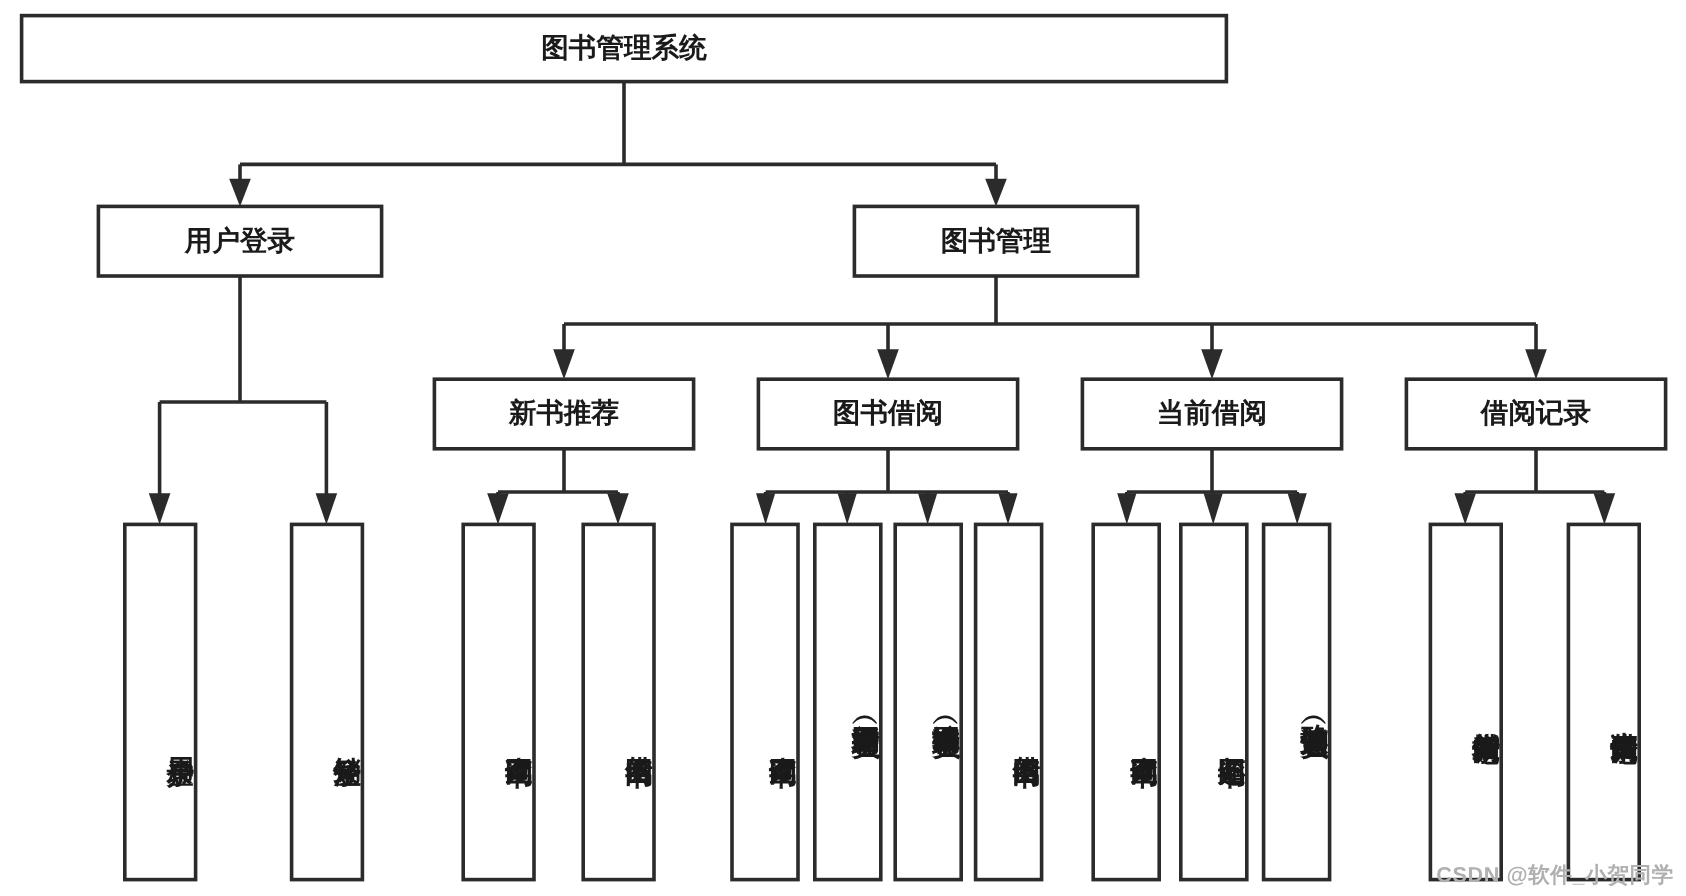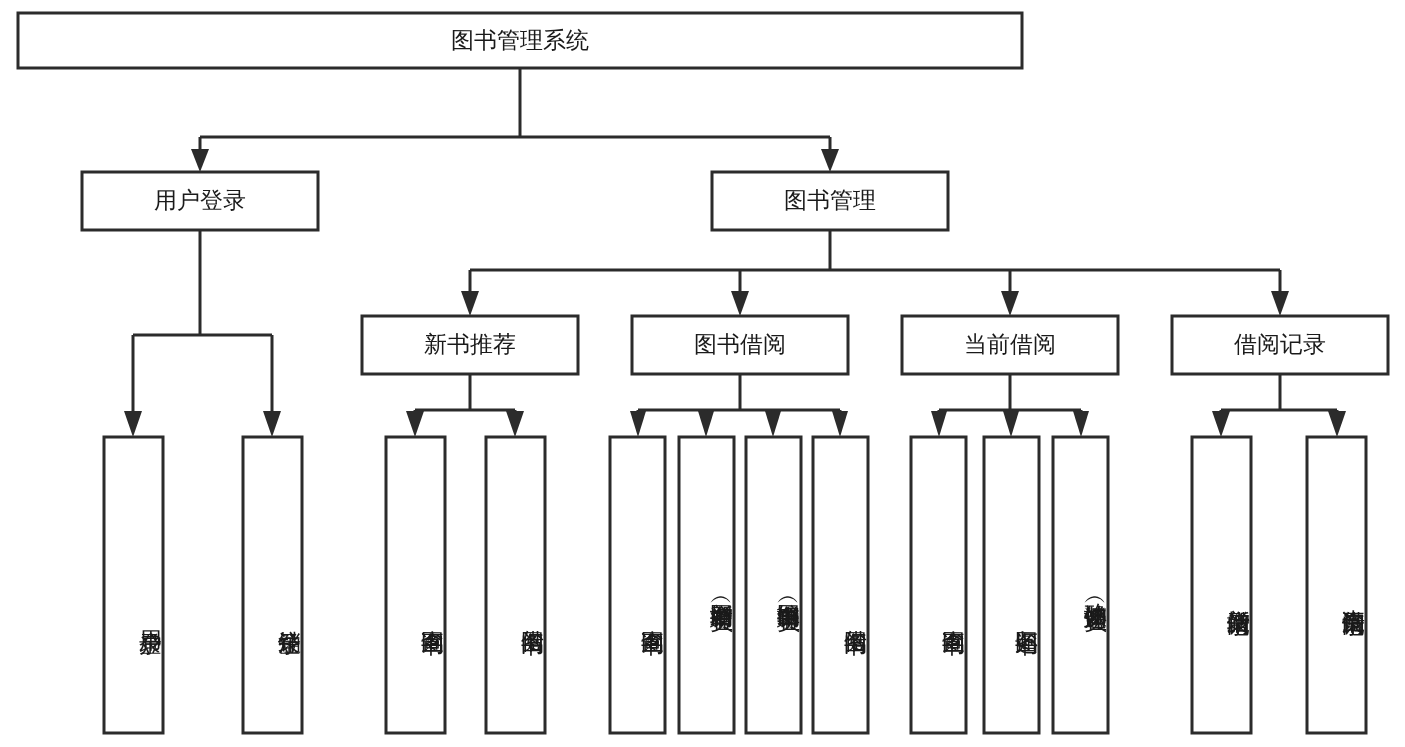--- a/index.html
+++ b/index.html
@@ -9,20 +9,21 @@
   }
   body {
     font-family: "Liberation Sans", "DejaVu Sans", sans-serif;
   }
   #diagram-root {
     position: relative;
     width: 1405px;
     height: 747px;
     background: #ffffff;
     overflow: hidden;
+    font-weight: bold;
   }
   svg.flowchart {
     position: absolute;
     top: 0;
     left: 0;
     width: 1405px;
     height: 747px;
   }
   .node-box {
     fill: #ffffff;
@@ -186,13 +187,14 @@
   <div class="node-label-v" style="left:610px; top:495px; width:55px; height:238px;">查询图书</div>
   <div class="node-label-v" style="left:679px; top:445px; width:55px; height:288px;">新增图书（管理员）</div>
   <div class="node-label-v" style="left:746px; top:445px; width:55px; height:288px;">编辑图书（管理员）</div>
   <div class="node-label-v" style="left:813px; top:495px; width:55px; height:238px;">借阅图书</div>
   <div class="node-label-v" style="left:911px; top:495px; width:55px; height:238px;">查询图书</div>
   <div class="node-label-v" style="left:984px; top:495px; width:55px; height:238px;">归还图书</div>
   <div class="node-label-v" style="left:1053px; top:445px; width:55px; height:288px;">确认归还（管理员）</div>
   <div class="node-label-v" style="left:1192px; top:455px; width:59px; height:278px;">新增借阅记录</div>
   <div class="node-label-v" style="left:1307px; top:455px; width:59px; height:278px;">查询借阅记录</div>
 
+  <div class="watermark">CSDN @软件_小贺同学</div>
 </div>
 
 </body></html>

